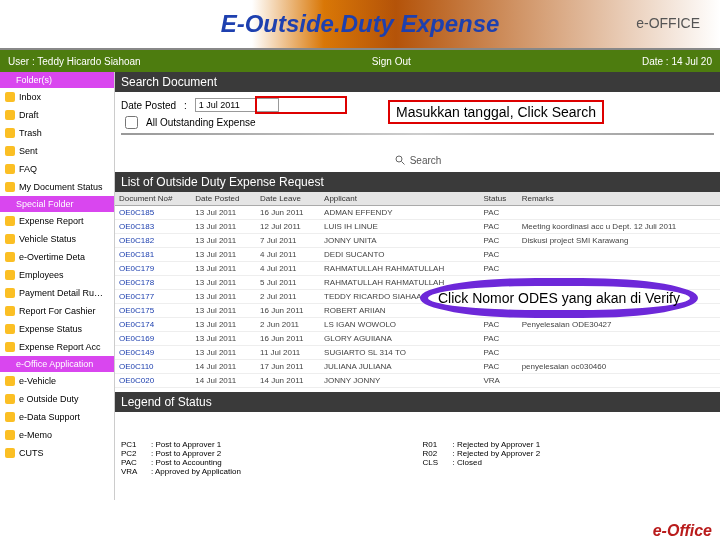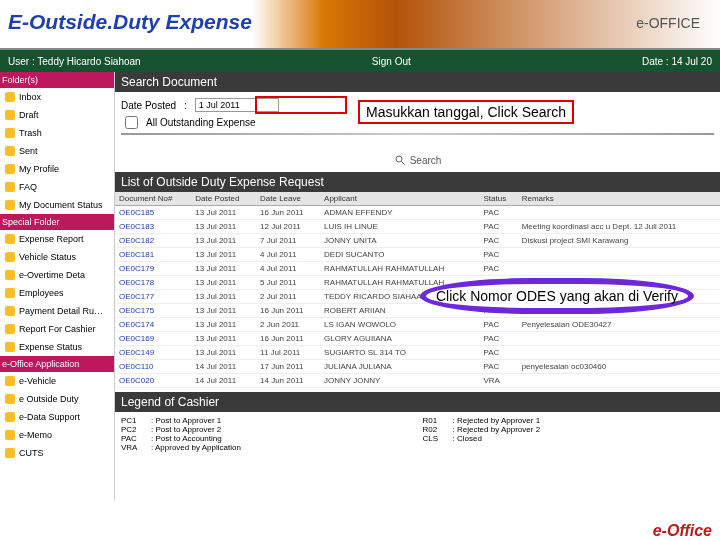--- a/index.html
+++ b/index.html
@@ -1,43 +1,43 @@
 <!DOCTYPE html>
 <html><head>
 <meta charset="utf-8">
 <style>
 * { margin: 0; padding: 0; box-sizing: border-box; font-family: Arial, sans-serif; }
 body { width: 720px; height: 540px; background: #fff; overflow: hidden; position: relative; }
 .banner { height: 50px; background: linear-gradient(to right, #fff 0%, #fff 35%, #d97706 45%, #b45309 55%, #fff 100%); border-bottom: 2px solid #888; position: relative; }
-.banner-title { font-size: 21px; font-weight: bold; font-style: italic; color: #1e40af; padding: 10px 8px; }
+.banner-title { font-size: 24px; font-weight: bold; font-style: italic; color: #1e40af; padding: 10px 8px; text-align: center; }
 .banner-right { position: absolute; right: 20px; top: 15px; color: #555; font-size: 14px; }
-.topbar { height: 22px; background: #14532d; color: #fff; font-size: 10px; display: flex; align-items: center; padding: 0 8px; justify-content: space-between; }
+.topbar { height: 22px; background: #4d7c0f; color: #fff; font-size: 10px; display: flex; align-items: center; padding: 0 8px; justify-content: space-between; }
 .layout { display: flex; height: 428px; }
 .sidebar { width: 115px; background: #fff; font-size: 9px; border-right: 1px solid #ccc; }
-.side-header { background: #be185d; color: #fff; padding: 3px 2px; font-size: 9px; }
+.side-header { background: #d946ef; color: #fff; padding: 3px 16px; font-size: 9px; }
 .side-item { padding: 4px 5px; display: flex; align-items: center; gap: 4px; cursor: pointer; }
 .side-icon { width: 10px; height: 10px; background: #fbbf24; border-radius: 2px; flex-shrink: 0; }
 .main { flex: 1; padding: 0; overflow: hidden; }
 .section-bar { background: #3a3a3a; color: #fff; font-size: 12px; padding: 3px 6px; }
 .search-area { padding: 6px; font-size: 10px; }
 .search-row { display: flex; align-items: center; gap: 8px; margin-bottom: 4px; }
 .search-row input[type=text] { width: 84px; font-size: 9px; border: 1px solid #999; padding: 1px 3px; }
 .search-row input[type=checkbox] { margin-left: 4px; }
 .search-button { display: flex; align-items: center; justify-content: center; gap: 4px; font-size: 10px; color: #555; margin-top: 19px; cursor: pointer; }
 .search-button svg { width: 12px; height: 12px; }
 .separator { height: 2px; background: linear-gradient(to right, #999, #ccc, #999); margin: 4px 0; }
 table { width: 100%; border-collapse: collapse; font-size: 8px; }
 th { background: #e5e5e5; padding: 2px 4px; text-align: left; border-bottom: 1px solid #aaa; font-weight: normal; color: #333; }
 td { padding: 2px 4px; color: #444; border-bottom: 1px solid #eee; }
 td.link { color: #1e40af; cursor: pointer; }
-.legend { padding: 4px 6px; font-size: 8px; }
+.legend { padding: 4px 6px; font-size: 8px; margin-top: 24px; }
 .legend-row { display: flex; gap: 10px; }
 .legend-col { flex: 1; }
-.anno-red { position: absolute; border: 2px solid #d00; background: #fff; padding: 2px 6px; font-size: 14px; color: #000; z-index: 100; }
-.anno-green { position: absolute; border: 6px solid #6d28d9; border-radius: 50% / 60%; padding: 4px 10px; font-size: 14px; color: #000; z-index: 100; background: #fff; }
+.anno-red { position: absolute; border: 2px solid #d00; background: #fff; padding: 2px 6px; font-size: 14px; color: #000; z-index: 100; margin-left: 30px; }
+.anno-green { position: absolute; border: 8px solid #6d28d9; border-radius: 50% / 60%; padding: 4px 10px; font-size: 14px; color: #000; z-index: 100; background: #fff; }
 .anno-highlight { position: absolute; border: 2px solid #d00; z-index: 99; }
 .corner-logo { position: absolute; right: 8px; bottom: 0; font-style: italic; color: #b91c1c; font-size: 16px; font-weight: bold; }
 </style>
 </head>
 <body>
 
 <div class="banner">
   <div class="banner-title">E-Outside.Duty Expense</div>
   <div class="banner-right">e-OFFICE</div>
 </div>
@@ -69,24 +69,20 @@
         <div class="side-item">
           <span class="side-icon"></span>
           <span>Trash</span>
         </div>
         <div class="side-item">
           <span class="side-icon"></span>
           <span>Sent</span>
         </div>
         <div class="side-item">
           <span class="side-icon"></span>
-          <span>My Profile</span>
-        </div>
-        <div class="side-item">
-          <span class="side-icon"></span>
           <span>FAQ</span>
         </div>
         <div class="side-item">
           <span class="side-icon"></span>
           <span>My Document Status</span>
         </div>
       </div>
     <div class="side-header">Special Folder</div>
     <div id="special">
         <div class="side-item">
@@ -109,20 +105,24 @@
           <span class="side-icon"></span>
           <span>Payment Detail Ru…</span>
         </div>
         <div class="side-item">
           <span class="side-icon"></span>
           <span>Report For Cashier</span>
         </div>
         <div class="side-item">
           <span class="side-icon"></span>
           <span>Expense Status</span>
+        </div>
+        <div class="side-item">
+          <span class="side-icon"></span>
+          <span>Expense Report Acc</span>
         </div>
       </div>
     <div class="side-header">e-Office Application</div>
     <div id="apps">
         <div class="side-item">
           <span class="side-icon"></span>
           <span>e-Vehicle</span>
         </div>
         <div class="side-item">
           <span class="side-icon"></span>
@@ -276,21 +276,21 @@
           <tr>
             <td class="link">OE0C020</td>
             <td>14 Jul 2011</td>
             <td>14 Jun 2011</td>
             <td>JONNY JONNY</td>
             <td>VRA</td>
             <td></td>
           </tr>
         </tbody>
     </table>
-    <div class="section-bar" style="margin-top:4px">Legend of Cashier</div>
+    <div class="section-bar" style="margin-top:4px">Legend of Status</div>
     <div class="legend">
       <div class="legend-row">
         <div class="legend-col" id="legend-left">
             <div><span style="display:inline-block;width:30px">PC1</span><span>: Post to Approver 1</span></div>
             <div><span style="display:inline-block;width:30px">PC2</span><span>: Post to Approver 2</span></div>
             <div><span style="display:inline-block;width:30px">PAC</span><span>: Post to Accounting</span></div>
             <div><span style="display:inline-block;width:30px">VRA</span><span>: Approved by Application</span></div>
           </div>
         <div class="legend-col" id="legend-right">
             <div><span style="display:inline-block;width:30px">R01</span><span>: Rejected by Approver 1</span></div>

